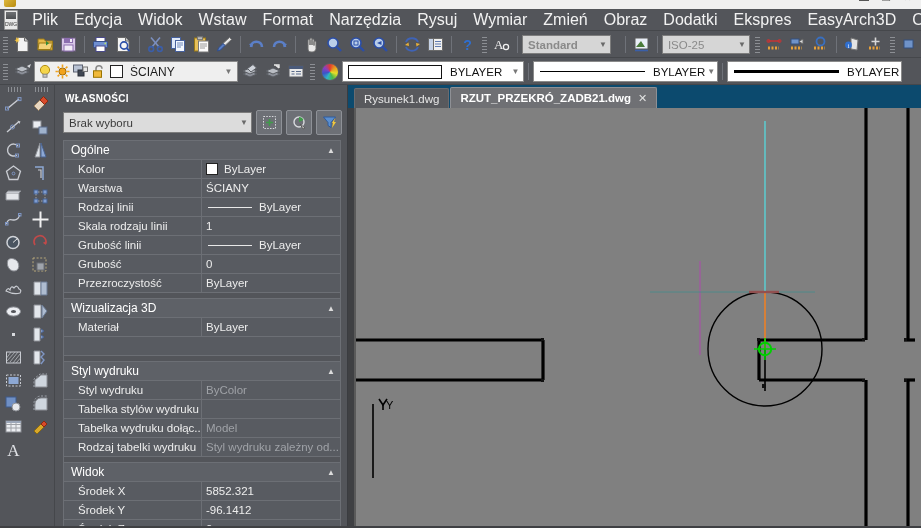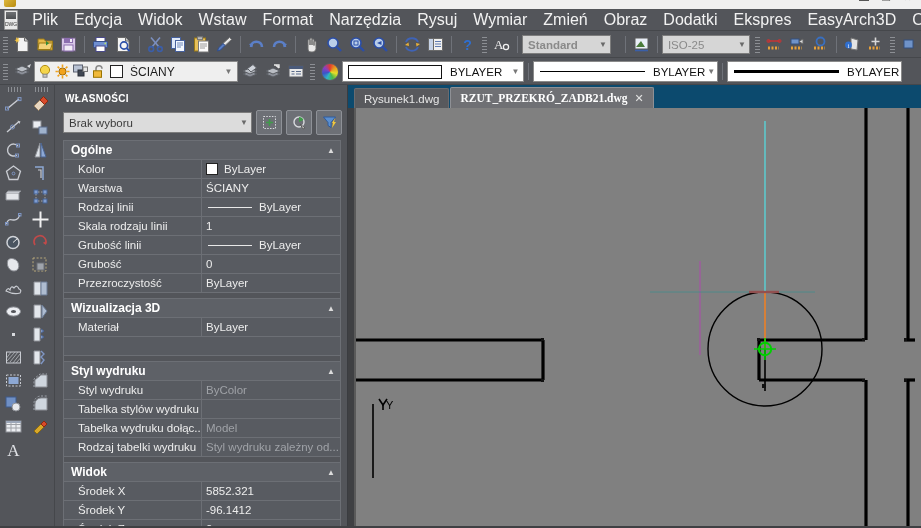--- a/index.html
+++ b/index.html
@@ -142,21 +142,21 @@
     display:flex;align-items:center;justify-content:center;flex:none;
   }
 
   .proptable{
     margin:0 7px 0 8px;border:1px solid #6c6f75;border-bottom:none;flex:1;overflow:hidden;
     background:#53555a;
   }
   .grp{
     height:18px;display:flex;align-items:center;justify-content:space-between;
     background:#5e6167;border-bottom:1px solid #6c6f75;padding:0 5px 0 7px;
-    font-weight:bold;font-size:12px;color:#ffffff;
+    font-weight:normal;font-size:12px;color:#ffffff;
   }
   .grp .tri{font-size:8px;color:#dcdcdc;}
   .prow{
     height:18px;display:flex;border-bottom:1px solid #6c6f75;font-size:11.5px;
     background:#585b61;
   }
   .prow .pk{
     width:138px;flex:none;padding-left:14px;display:flex;align-items:center;
     color:#ededed;border-right:1px solid #6c6f75;box-sizing:border-box;overflow:hidden;white-space:nowrap;
   }
@@ -173,21 +173,21 @@
   .docarea{flex:1;display:flex;flex-direction:column;min-width:0;background:#3f4043;}
   .tabbar{
     height:23px;display:flex;align-items:flex-end;padding-left:6px;gap:0px;background:#0c4a6e;
   }
   .dtab{
     height:19px;display:flex;align-items:center;padding:0 9px;font-size:11.5px;
     background:#58595d;color:#e6e6e6;border:1px solid #6a6b6f;border-bottom:none;
     border-radius:2px 2px 0 0;margin-right:1px;white-space:nowrap;
   }
   .dtab.active{
-    background:#6f7074;color:#ffffff;font-weight:bold;height:20px;border-color:#8e9095;font-family:Liberation Serif, serif;
+    background:#6f7074;color:#ffffff;font-weight:bold;height:20px;border-color:#8e9095;
   }
   .dtab .xclose{margin-left:7px;font-size:11px;color:#e2e2e2;font-weight:normal;}
 
   .canvaswrap{flex:1;position:relative;padding:0 0 0 5px;}
   .canvas{
     position:absolute;left:6px;top:0;right:0;bottom:0;background:#808080;
     border-left:1px solid #5a5a5a;overflow:hidden;
   }
   .canvas svg{position:absolute;left:0;top:0;}
 </style>

